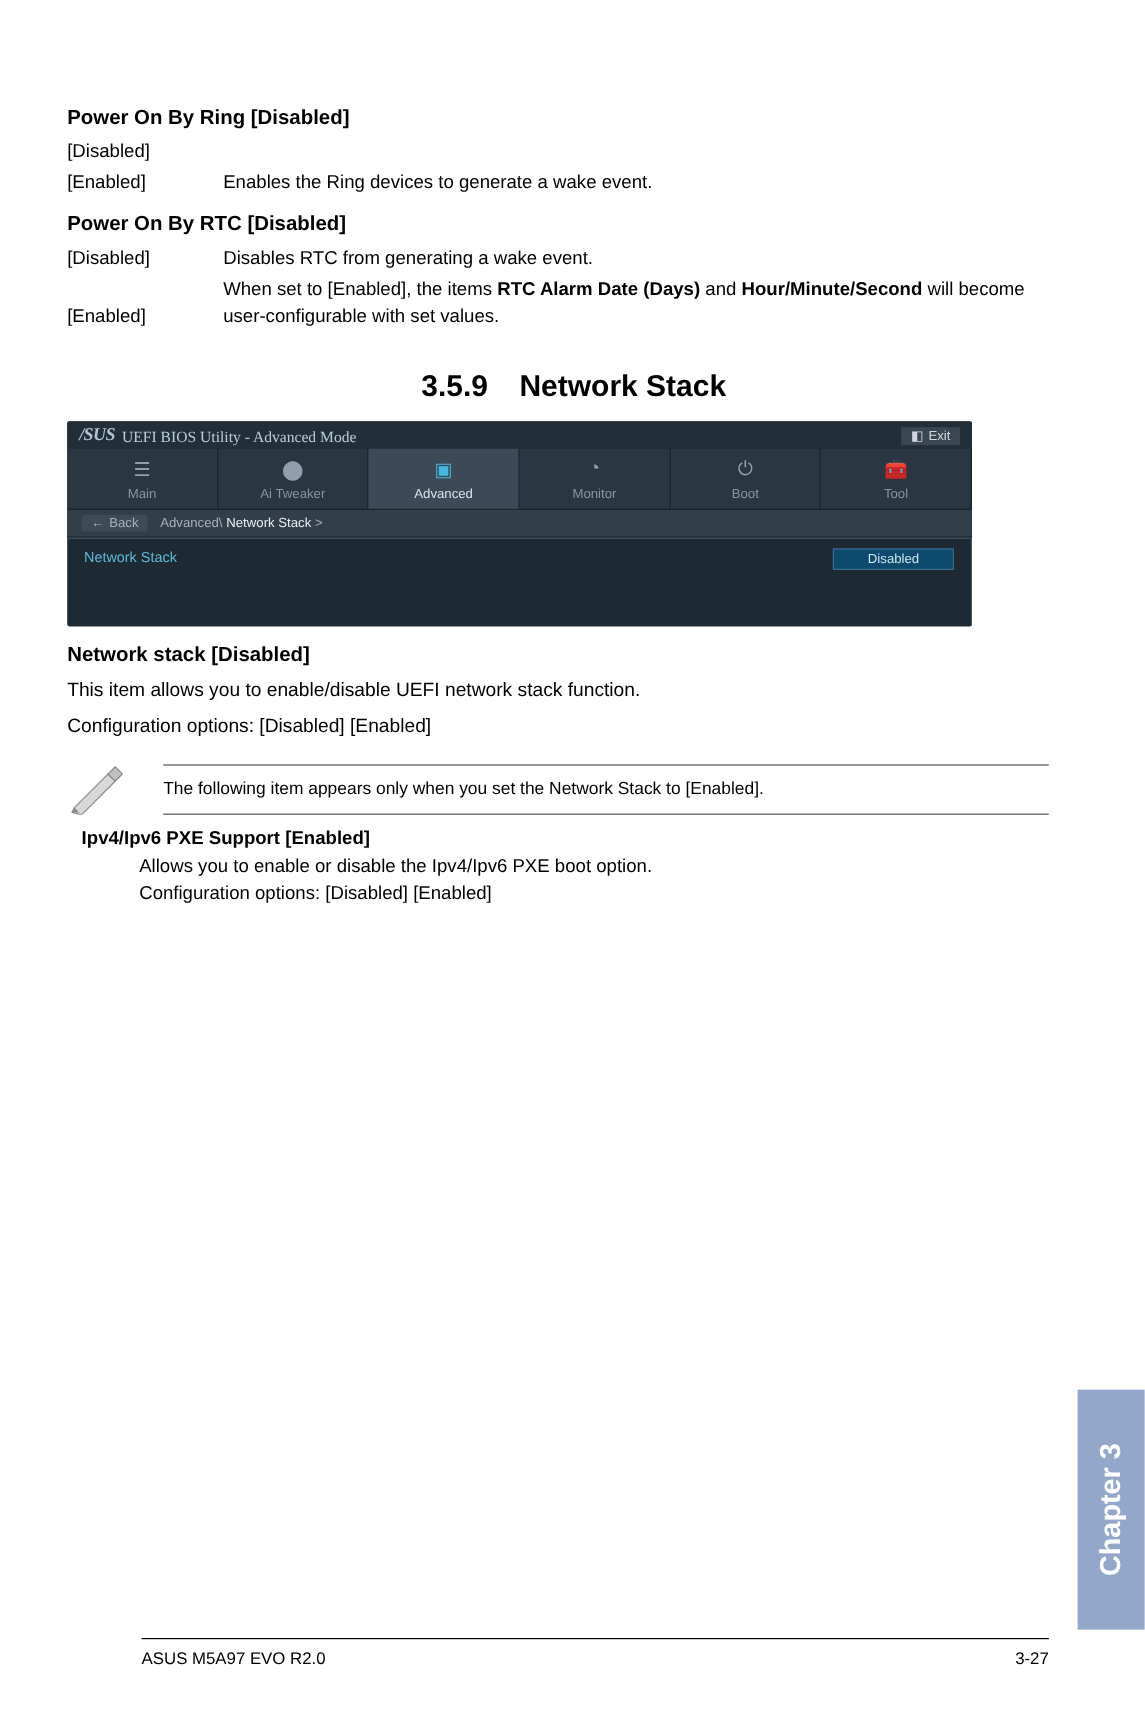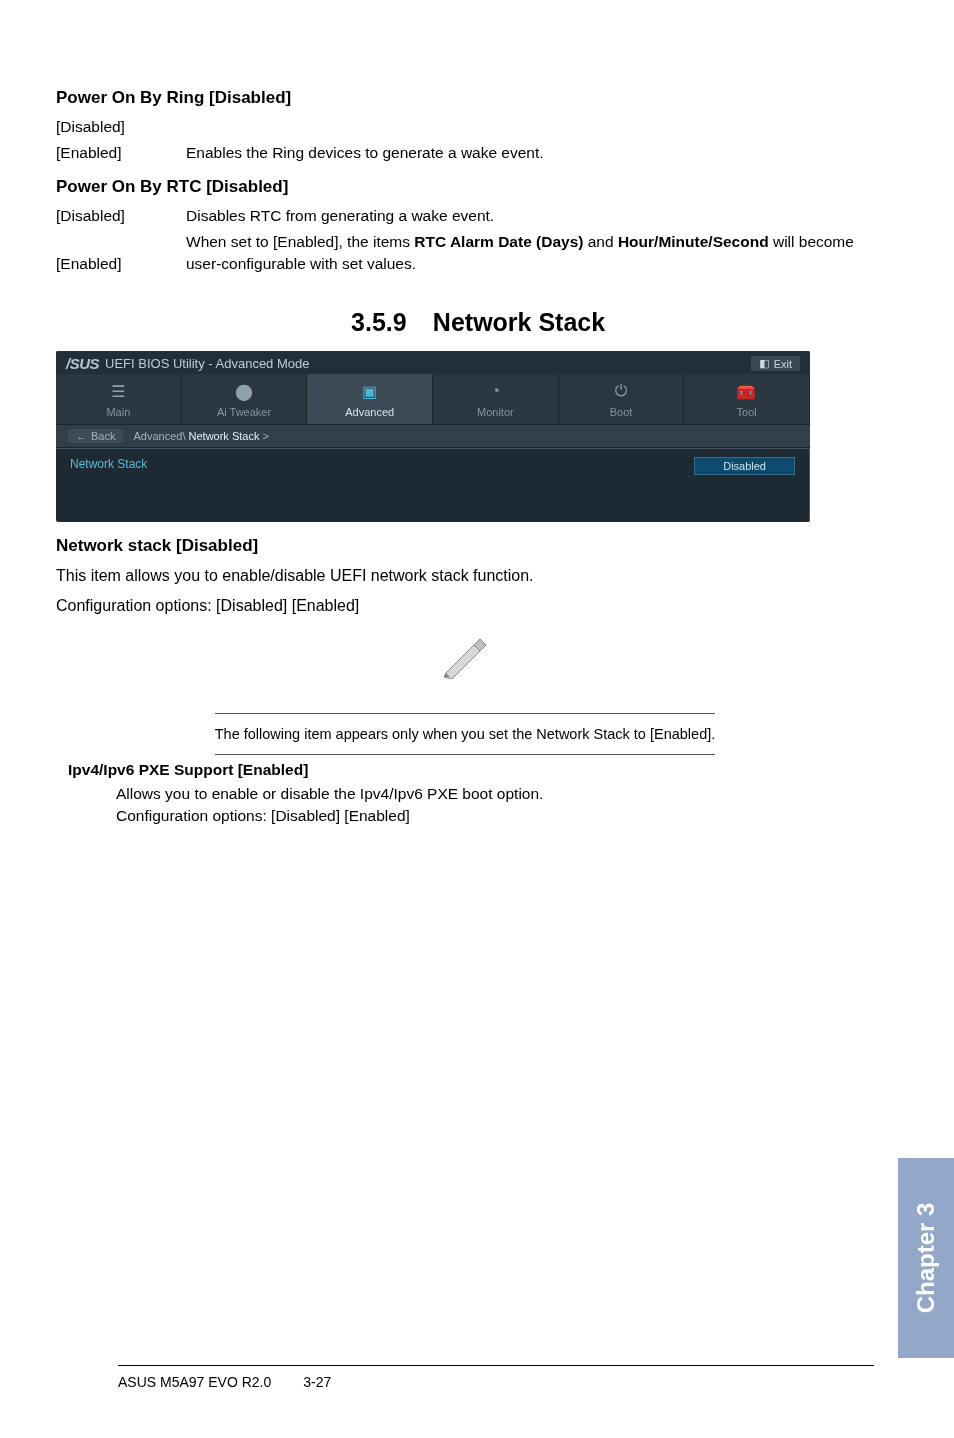--- a/index.html
+++ b/index.html
@@ -58,20 +58,21 @@
     justify-content: space-between;
     padding: 4px 10px 2px 10px;
     background: #232f38;
   }
   .bios-logo {
     display: flex;
     align-items: center;
     gap: 6px;
     font-size: 13px;
     color: #b8cddb;
+    font-family: Liberation Serif, serif;
   }
   .asus-text {
     font-weight: bold;
     font-style: italic;
     color: #b0c4d4;
     font-size: 15px;
     letter-spacing: -0.5px;
   }
   .exit-btn {
     display: flex;
@@ -157,21 +158,20 @@
   .body-text {
     font-size: 16px;
     line-height: 1.45;
     margin-bottom: 6px;
   }
   .note-block {
     display: flex;
     align-items: center;
     gap: 30px;
     margin: 16px 0 4px 0;
-    flex-direction: column;
   }
   .note-icon svg { width: 50px; height: 46px; }
   .note-text {
     flex: 1;
     border-top: 1px solid #555;
     border-bottom: 1px solid #555;
     padding: 12px 0;
     font-size: 14.5px;
   }
   h4.subh {
@@ -206,20 +206,21 @@
     white-space: nowrap;
   }
   .footer {
     position: absolute;
     bottom: 48px;
     left: 118px;
     right: 80px;
     border-top: 1px solid #000;
     padding-top: 8px;
     display: flex;
+    justify-content: space-between;
     font-size: 14px;
     gap: 32px;
   }
 </style>
 </head>
 <body>
 
 <div class="page">
 
   <h3 class="sub">Power On By Ring [Disabled]</h3>

